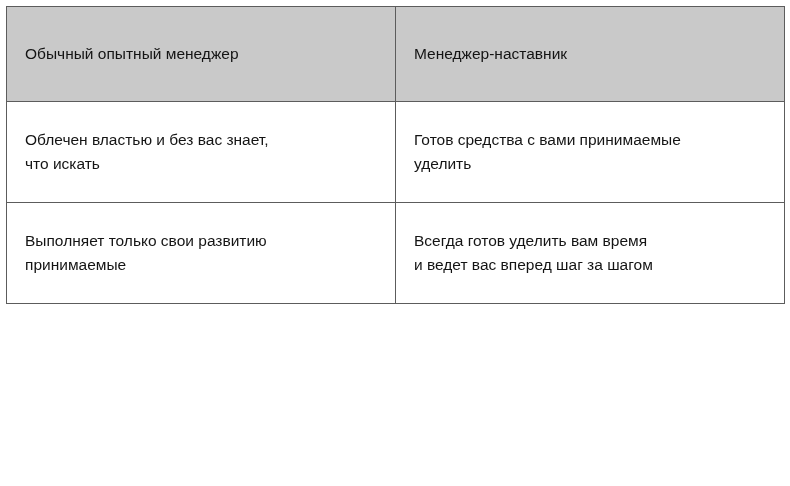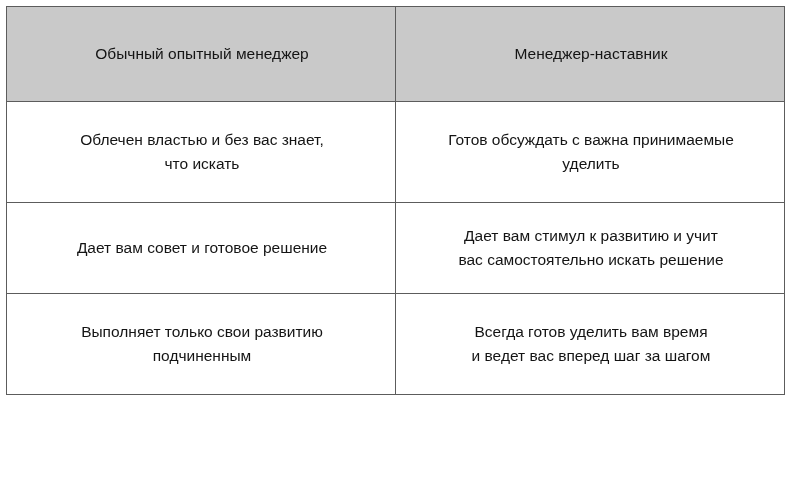--- a/index.html
+++ b/index.html
@@ -27,21 +27,21 @@
     margin-top: 6px;
     table-layout: fixed;
   }
   table.compare col.col-a { width: 389px; }
   table.compare col.col-b { width: 389px; }
 
   table.compare th,
   table.compare td {
     border: 1px solid #5c5c5c;
     vertical-align: middle;
-    text-align: center;
+    text-align: left;
     padding: 14px 16px 14px 18px;
     font-size: 15.5px;
     line-height: 1.55;
     font-weight: normal;
   }
   table.compare thead th {
     background: #c9c9c9;
     height: 74px;
     padding-top: 10px;
     padding-bottom: 10px;
@@ -76,37 +76,28 @@
         <th>Менеджер-наставник</th>
       </tr>
     </thead>
     <tbody>
       <tr class="r1">
         <td>
           <span class="cell-line">Облечен властью и без вас знает,</span>
           <span class="cell-line">что искать</span>
         </td>
         <td>
-          <span class="cell-line">Готов обсуждать с важна принимаемые</span>
+          <span class="cell-line">Готов средства с вами принимаемые</span>
           <span class="cell-line">уделить</span>
-        </td>
-      </tr>
-      <tr class="r2">
-        <td>
-          <span class="cell-line">Дает вам совет и готовое решение</span>
-        </td>
-        <td>
-          <span class="cell-line">Дает вам стимул к развитию и учит</span>
-          <span class="cell-line">вас самостоятельно искать решение</span>
         </td>
       </tr>
       <tr class="r3">
         <td>
           <span class="cell-line">Выполняет только свои развитию</span>
-          <span class="cell-line">подчиненным</span>
+          <span class="cell-line">принимаемые</span>
         </td>
         <td>
           <span class="cell-line">Всегда готов уделить вам время</span>
           <span class="cell-line">и ведет вас вперед шаг за шагом</span>
         </td>
       </tr>
 
     </tbody>
   </table>
 </div>

